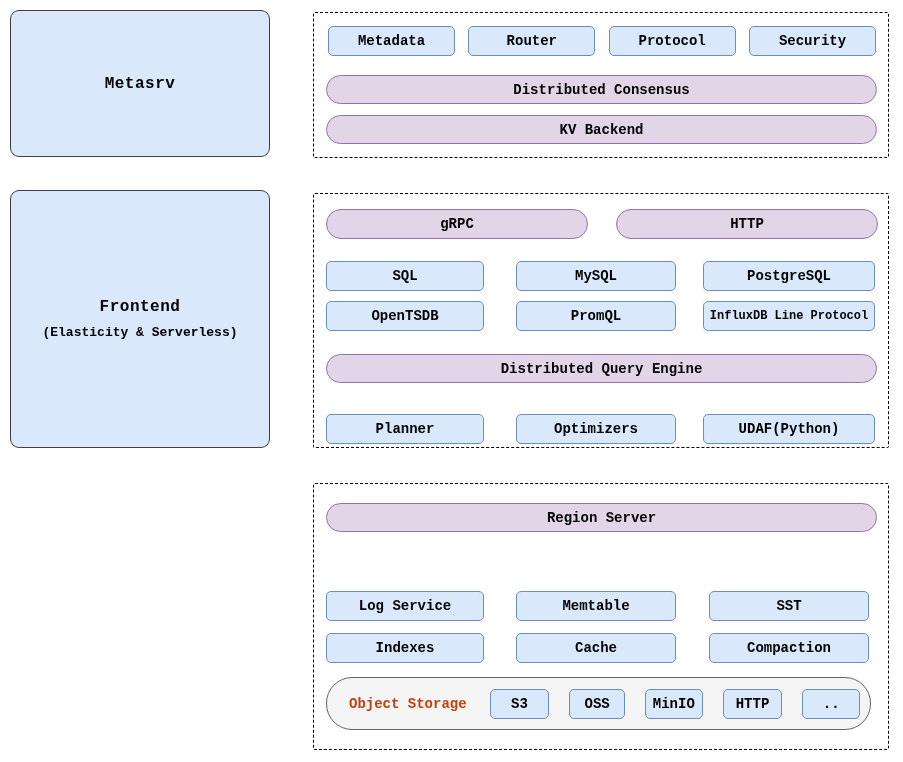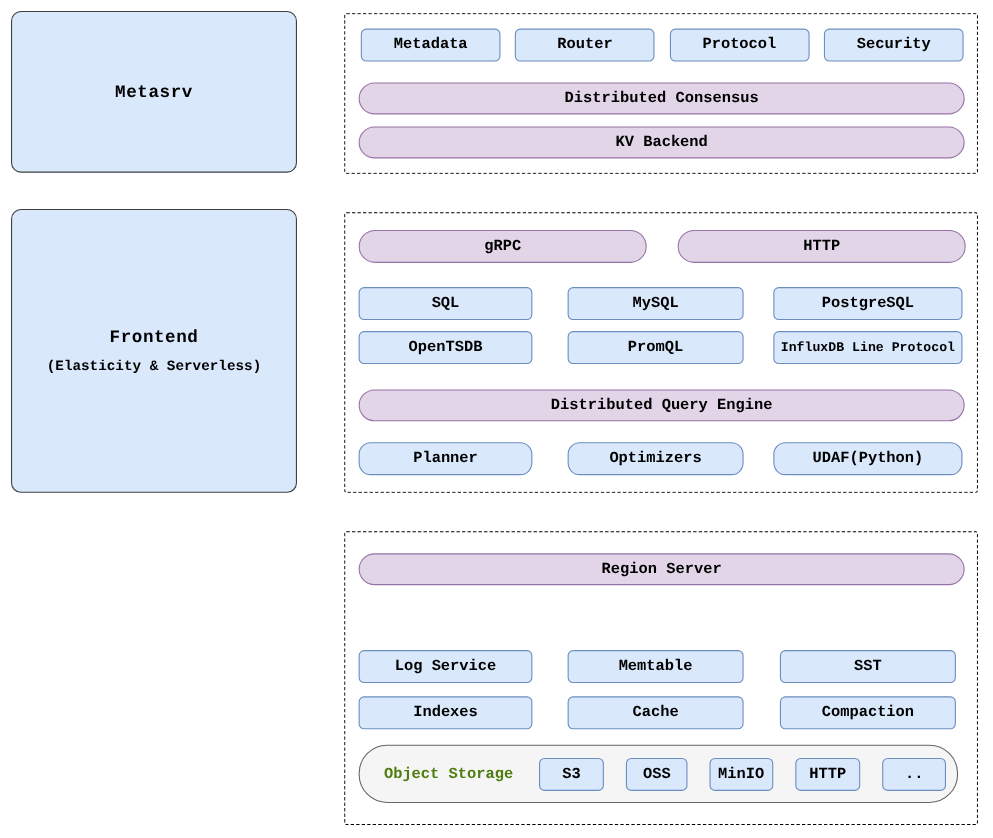--- a/index.html
+++ b/index.html
@@ -43,33 +43,33 @@
   .wide{left:12px;width:551px;}
   
   .m-chips{position:absolute;left:14px;top:13px;width:548px;height:30px;
     display:flex;justify-content:space-between;}
   .m-chips .chip{position:static;width:127px;}
   .mp1{top:62px;} .mp2{top:102px;}
   
   .proto1{left:12px;top:15px;width:262px;height:30px;}
   .proto2{left:302px;top:15px;width:262px;height:30px;}
   .fc1{left:12px;width:158px;} .fc2{left:202px;width:160px;} .fc3{left:389px;width:172px;}
-  .ft1{top:67px;} .ft2{top:107px;} .ft3{top:208px;border-radius:11px;}
+  .ft1{top:67px;} .ft2{top:107px;} .ft3{top:220px;}
   .engine-pill{top:160px;}
   .small-text{font-size:12px;}
   
   .dp1{top:19px;} .dp2{top:59px;}
   .dc1{left:12px;width:158px;} .dc2{left:202px;width:160px;} .dc3{left:395px;width:160px;}
   .dt1{top:107px;} .dt2{top:149px;}
   .obj{
     position:absolute;left:12px;top:193px;width:545px;height:53px;box-sizing:border-box;
     background:#f5f5f5;border:1px solid #666;border-radius:26px;
     display:flex;align-items:center;gap:20px;padding:0 10px 0 22px;
   }
-  .obj-label{font-size:14px;color:#4d7c0f;white-space:nowrap;margin-right:3px;}
+  .obj-label{font-size:14px;color:#c2410c;white-space:nowrap;margin-right:3px;}
   .obj .chip{position:static;height:30px;}
   .os1{width:60px;} .os2{width:56px;} .os3{width:58px;} .os4{width:60px;} .os5{width:58px;}
 </style>
 </head>
 <body>
 
 <div class="canvas">
 
   <div class="section sec-metasrv">
     <div class="section-title">Metasrv</div>

